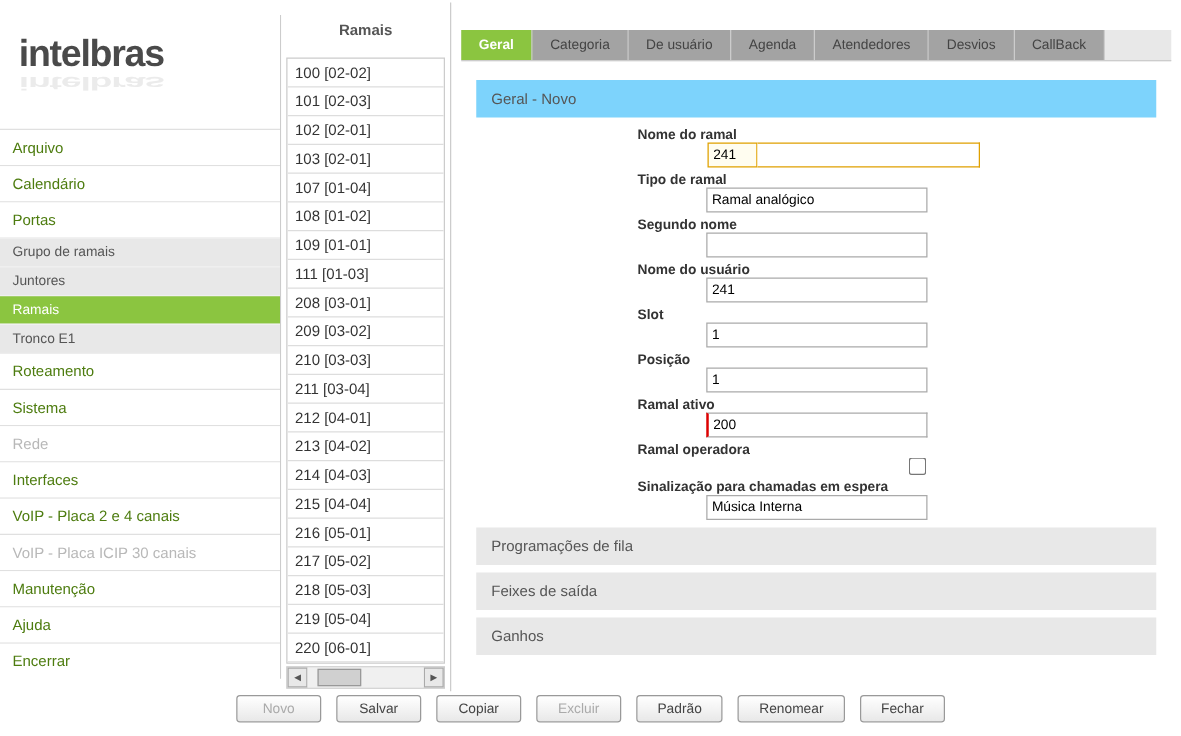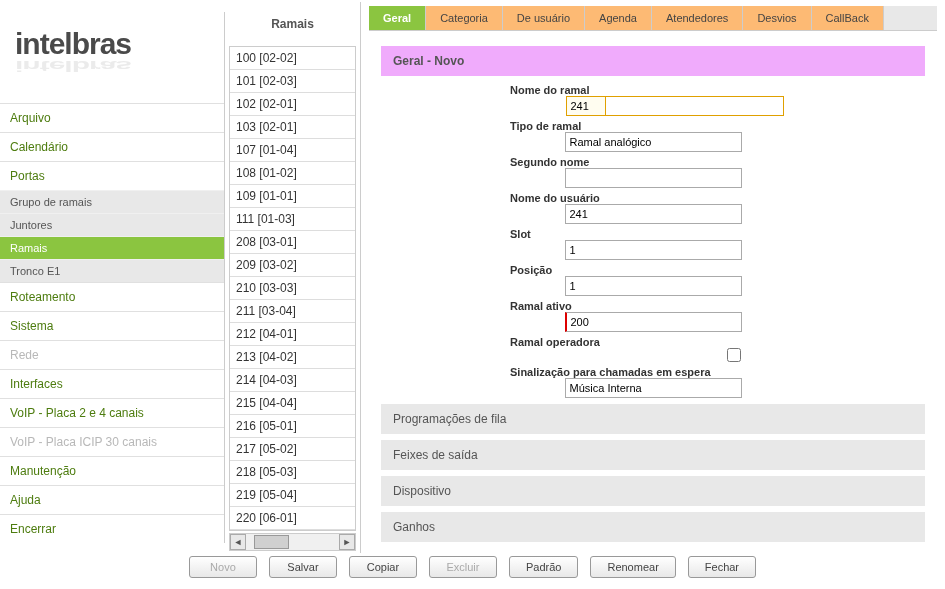--- a/index.html
+++ b/index.html
@@ -28,26 +28,26 @@
 .ramais-list::-webkit-scrollbar-thumb { background: #c8c8c8; border: 1px solid #999; }
 .ramais-item { padding: 4px 6px; border-bottom: 1px solid #ddd; cursor: pointer; font-size: 12px; color: #333; white-space: nowrap; }
 .hscroll { height: 18px; margin: 2px 4px; background: #f0f0f0; border: 1px solid #ccc; position: relative; display: flex; align-items: center; }
 .hscroll-btn { width: 16px; height: 16px; background: #e8e8e8; border: 1px solid #aaa; display: flex; align-items: center; justify-content: center; font-size: 9px; color: #555; cursor: pointer; }
 .hscroll-track { flex: 1; height: 16px; background: #f0f0f0; position: relative; }
 .hscroll-thumb { position: absolute; left: 8px; width: 35px; height: 14px; top: 1px; background: #d0d0d0; border: 1px solid #999; }
 
 
 .main { flex: 1; display: flex; flex-direction: column; background: #fff; }
 .tabs { display: flex; background: #e8e8e8; border-bottom: 1px solid #ccc; margin: 8px 8px 0 8px; }
-.tab { padding: 6px 14px; font-size: 11px; color: #444; cursor: pointer; border-right: 1px solid #ccc; background: #fdba74; }
+.tab { padding: 6px 14px; font-size: 11px; color: #444; cursor: pointer; border-right: 1px solid #ccc; background: #a3a3a3; }
 .tab.active { background: #8bc540; color: #fff; font-weight: bold; }
 
 .content { flex: 1; padding: 15px 20px; overflow-y: auto; }
 
-.section-header { background: #f0abfc; padding: 8px 12px; font-size: 12px; font-weight: bold; color: #555; margin-bottom: 8px; }
+.section-header { background: #7dd3fc; padding: 8px 12px; font-size: 12px; font-weight: normal; color: #555; margin-bottom: 8px; }
 .section-collapsed { background: #e8e8e8; padding: 8px 12px; font-size: 12px; color: #555; margin-top: 6px; cursor: pointer; }
 
 .form-row { display: flex; align-items: center; margin: 4px 0; min-height: 24px; flex-direction: column; }
 .form-label { width: 310px; padding-left: 12px; font-size: 11px; font-weight: bold; color: #333; }
 .form-control { width: 177px; }
 .form-control input[type="text"], .form-control select { width: 100%; height: 20px; font-size: 11px; padding: 1px 4px; border: 1px solid #aaa; background: #fff; }
 .short-input { background: #f5f5f5; }
 .checkbox-cell { display: flex; justify-content: flex-end; width: 175px; }
 .checkbox-cell input { width: 14px; height: 14px; }
 
@@ -223,21 +223,20 @@
 
       <div class="form-row">
         <div class="form-label">Sinalização para chamadas em espera</div>
         <div class="form-control">
           <select><option>Música Interna</option></select>
         </div>
       </div>
 
       <div class="section-collapsed">Programações de fila</div>
       <div class="section-collapsed">Feixes de saída</div>
-      <div class="section-collapsed">Dispositivo</div>
       <div class="section-collapsed">Ganhos</div>
     </div>
   </div>
 </div>
 
 <div class="button-bar">
   <button class="btn disabled">Novo</button>
   <button class="btn">Salvar</button>
   <button class="btn">Copiar</button>
   <button class="btn disabled">Excluir</button>

